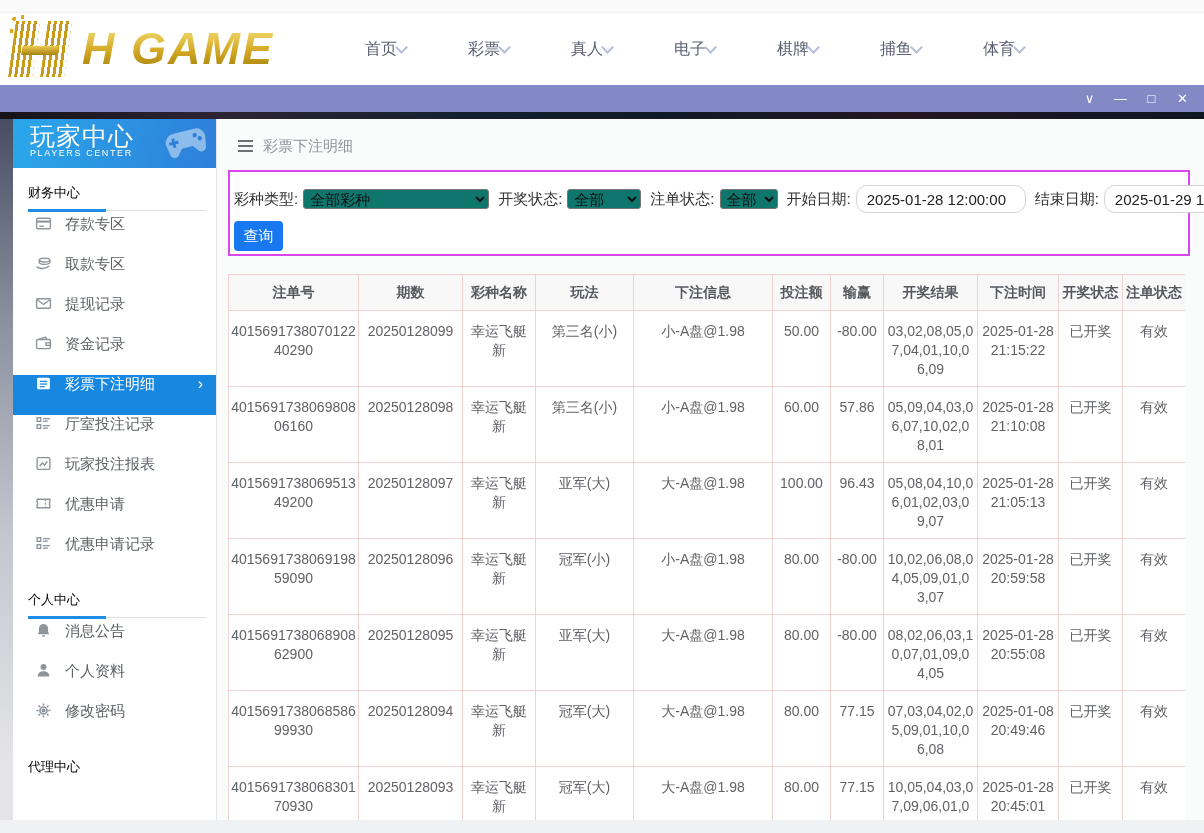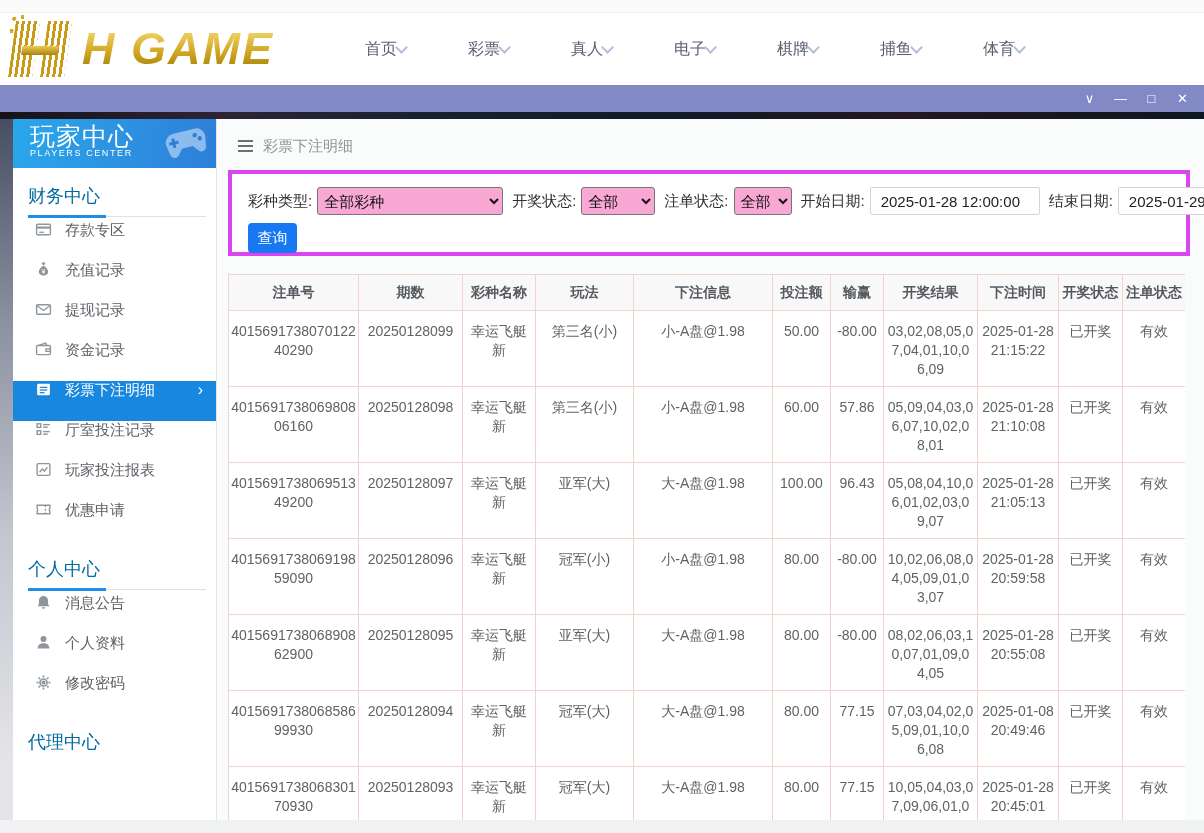--- a/index.html
+++ b/index.html
@@ -40,47 +40,47 @@
   
   .left-edge{position:absolute;left:0;top:119px;bottom:0;width:13px;
       background:linear-gradient(180deg,#474d63,#8b909f 28%,#c3c6cf 58%,#e4e4e8 90%)}
   .sidebar{position:absolute;left:13px;top:119px;bottom:0;width:204px;background:#fff;
       border-right:1px solid #e3e5e8;box-sizing:border-box;overflow:hidden}
   .sb-header{height:49px;background:linear-gradient(100deg,#2aa7eb,#2e7fd9);color:#fff;
       padding:5px 0 0 17px;box-sizing:border-box;position:relative}
   .sb-title{font-size:25px;letter-spacing:1px;line-height:24px}
   .sb-subtitle{font-size:9px;letter-spacing:1.6px;line-height:11px}
   .sb-gamepad{position:absolute;right:8px;top:7px;width:44px;height:32px;transform:rotate(-14deg)}
-  .sb-section-label{margin:16px 10px 0 15px;font-size:18px;color:#0369a1}
+  .sb-section-label{margin:16px 10px 0 15px;font-size:13px;color:#000000}
   .sb-divider{margin:8px 10px 4px 15px;height:1px;background:#dfe2e5;position:relative}
   .sb-divider-accent{position:absolute;left:0;top:-1px;width:78px;height:3px;background:#1f8ce8}
   .sb-item{height:40px;display:flex;align-items:flex-start;padding-left:22px;color:#5c6166;
       font-size:15px;cursor:pointer;position:relative}
   .sb-item .icn{width:17px;height:17px;color:#8e959c;margin-right:13px;flex:0 0 17px;display:flex}
   .sb-item .icn svg{width:17px;height:17px}
   .sb-item.active{background:#1787e0;color:#fff}
   .sb-item.active .icn{color:#fff}
   .sb-arrow{position:absolute;right:13px;font-size:16px;display:none}
   .sb-item.active .sb-arrow{display:block}
 
   
   .content{position:absolute;left:217px;top:119px;right:0;bottom:0;background:#fafbfb}
   .breadcrumb{display:flex;align-items:center;padding:16px 0 0 20px;height:22px}
   .hamburger{display:flex}
   .breadcrumb-text{margin-left:9px;font-size:15px;color:#8f959b}
 
   .filter-card{margin:13px 14px 11px 11px;height:86px;box-sizing:border-box;background:#fff;
-      border:4px solid #d946ef;padding:13px 10px 0 16px}
+      border:2px solid #d946ef;padding:13px 10px 0 4px}
   .filter-row{display:flex;align-items:center;font-size:15px;color:#303133;white-space:nowrap}
   .f-label{margin-right:5px}
   .f-group{display:flex;align-items:center;margin-right:9px}
-  select{height:28px;border:1px solid #767676;border-radius:3px;background:#f9a8d4;color:#111;
+  select{height:20px;border:1px solid #767676;border-radius:3px;background:#0f766e;color:#111;
       font-size:15px;font-family:inherit;padding:0 2px}
   .sel-lottery{width:186px}.sel-draw{width:74px}.sel-order{width:58px}
-  .date-input{width:158px;height:26px;border:1px solid #d4d4d4;border-radius:2px;color:#222;
+  .date-input{width:158px;height:26px;border:1px solid #d4d4d4;border-radius:11px;color:#222;
       font-size:15px;font-family:inherit;padding:0 0 0 10px}
   .search-btn{margin-top:8px;width:49px;height:30px;background:#1778f2;border:none;border-radius:4px;
       color:#fff;font-size:15px;font-family:inherit;cursor:pointer}
 
   .table-wrap{margin:18px 7px 0 11px;width:957px;height:546px;overflow:hidden}
   table{width:957px;table-layout:fixed;border-collapse:collapse;background:#fff;
       font-size:14px;color:#606266}
   th{background:#f8f8f9;border:1px solid #f0d2cf;height:35px;font-weight:bold;color:#55595e;
       padding:0 2px;overflow:hidden;white-space:nowrap}
   td{border:1px solid #f0d2cf;text-align:center;vertical-align:top;
@@ -171,27 +171,27 @@
           <svg viewBox="0 0 16 16">
             <rect x="1.5" y="3" width="13" height="10" rx="1.2" fill="none" stroke="currentColor" stroke-width="1.3"></rect>
             <rect x="1.5" y="5.2" width="13" height="2" fill="currentColor"></rect>
             <line x1="4" y1="10.6" x2="8.5" y2="10.6" stroke="currentColor" stroke-width="1.2"></line>
           </svg>
         </span>
         <span>存款专区</span>
       </div>
       <div class="sb-item">
         <span class="icn">
-          <svg viewBox="0 0 16 16" fill="currentColor">
-            <path d="M6 1.4h4L8.7 3.7H7.3z"></path>
-            <path d="M8 4.2C5 6.2 3.6 8.3 3.6 10.2c0 2.3 2 3.6 4.4 3.6s4.4-1.3 4.4-3.6C12.4 8.3 11 6.2 8 4.2z"></path>
-            <text x="8" y="11.8" font-size="6.5" fill="#fff" text-anchor="middle">¥</text>
-          </svg>
-        </span>
-        <span>充值记录</span>
+          <svg viewBox="0 0 16 16" fill="none" stroke="currentColor" stroke-width="1.3">
+            <ellipse cx="9" cy="4.8" rx="5" ry="1.8"></ellipse>
+            <path d="M4 4.8v2.6c1.6 1.9 8.4 1.9 10 0V4.8"></path>
+            <path d="M1.5 11.2c3.2 2.2 8.6 2 12-.8"></path>
+          </svg>
+        </span>
+        <span>取款专区</span>
       </div>
       <div class="sb-item">
         <span class="icn">
           <svg viewBox="0 0 16 16" fill="none" stroke="currentColor" stroke-width="1.3">
             <rect x="1.5" y="3.5" width="13" height="9" rx="1"></rect>
             <path d="M2 4.5l6 4.4 6-4.4"></path>
           </svg>
         </span>
         <span>提现记录</span>
       </div>
@@ -242,20 +242,33 @@
         <span>玩家投注报表</span>
       </div>
       <div class="sb-item">
         <span class="icn">
           <svg viewBox="0 0 16 16" fill="none" stroke="currentColor" stroke-width="1.3">
             <path d="M2 4h12v3a1.7 1.7 0 0 0 0 2.5V12H2V9.5A1.7 1.7 0 0 0 2 7z"></path>
             <line x1="9.8" y1="4" x2="9.8" y2="12" stroke-dasharray="1.7 1.7"></line>
           </svg>
         </span>
         <span>优惠申请</span>
+      </div>
+      <div class="sb-item">
+        <span class="icn">
+          <svg viewBox="0 0 16 16" fill="none" stroke="currentColor" stroke-width="1.3">
+            <rect x="2" y="2.6" width="3.4" height="3.4"></rect>
+            <rect x="2" y="9.2" width="3.4" height="3.4"></rect>
+            <line x1="7.6" y1="3.4" x2="14" y2="3.4"></line>
+            <line x1="7.6" y1="5.8" x2="12" y2="5.8"></line>
+            <line x1="7.6" y1="10" x2="14" y2="10"></line>
+            <line x1="7.6" y1="12.4" x2="12" y2="12.4"></line>
+          </svg>
+        </span>
+        <span>优惠申请记录</span>
       </div>
       <div class="sb-section-label">个人中心</div>
       <div class="sb-divider">
         <div class="sb-divider-accent"></div>
       </div>
       <div class="sb-item">
         <span class="icn">
           <svg viewBox="0 0 16 16" fill="currentColor">
             <path d="M8 1.8a4.3 4.3 0 0 1 4.3 4.3v3.2l1.2 2.2H2.5l1.2-2.2V6.1A4.3 4.3 0 0 1 8 1.8z"></path>
             <path d="M6.5 12.4a1.5 1.5 0 0 0 3 0z"></path>

